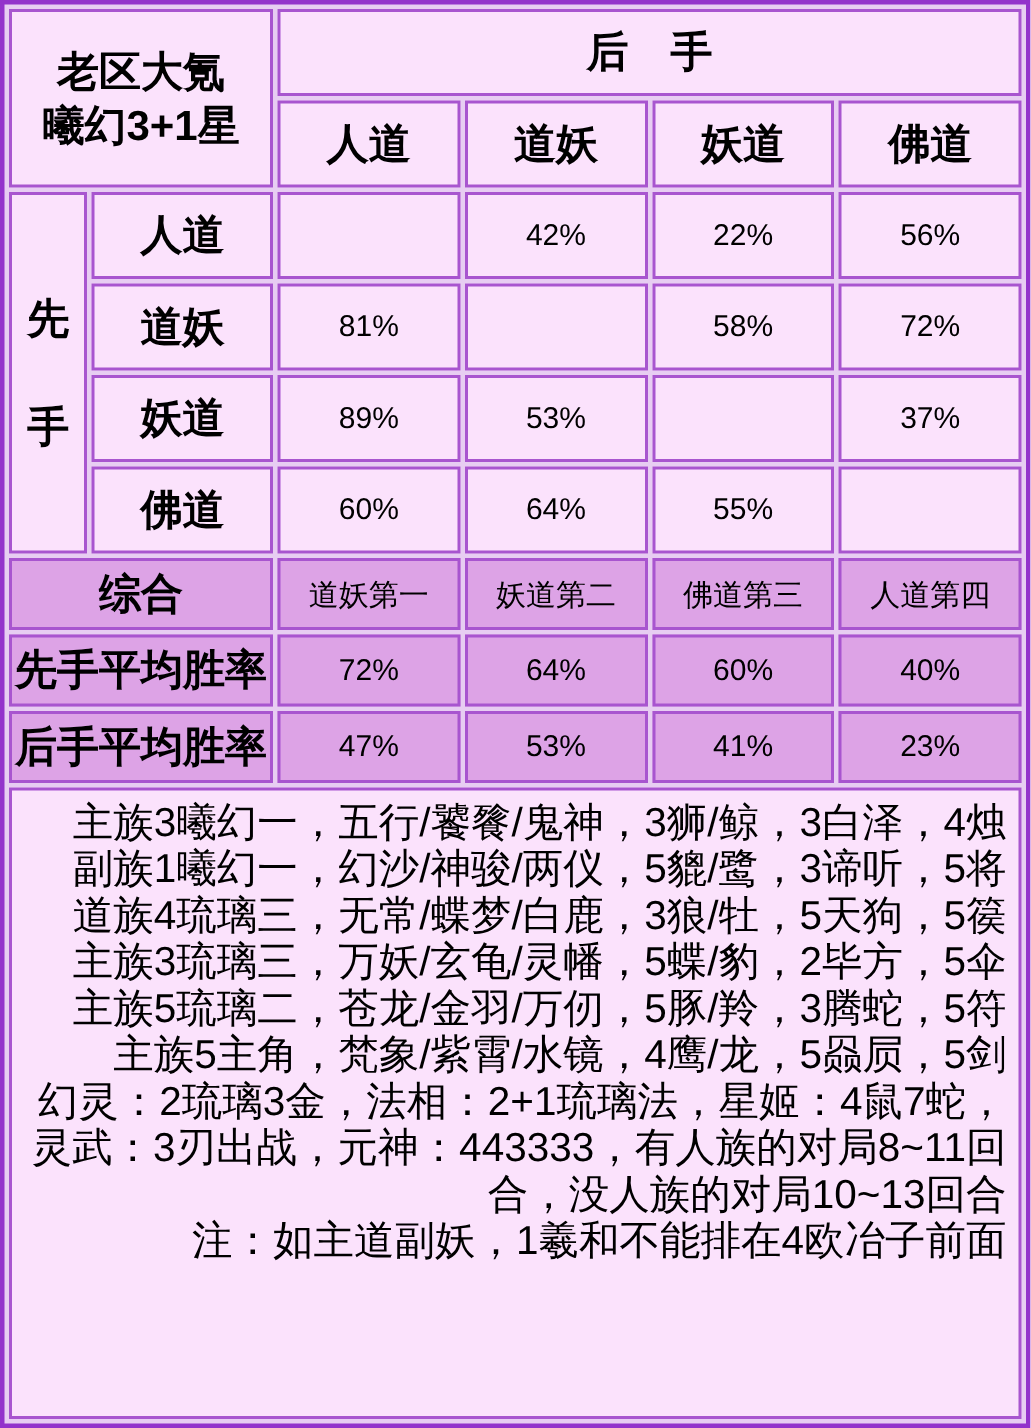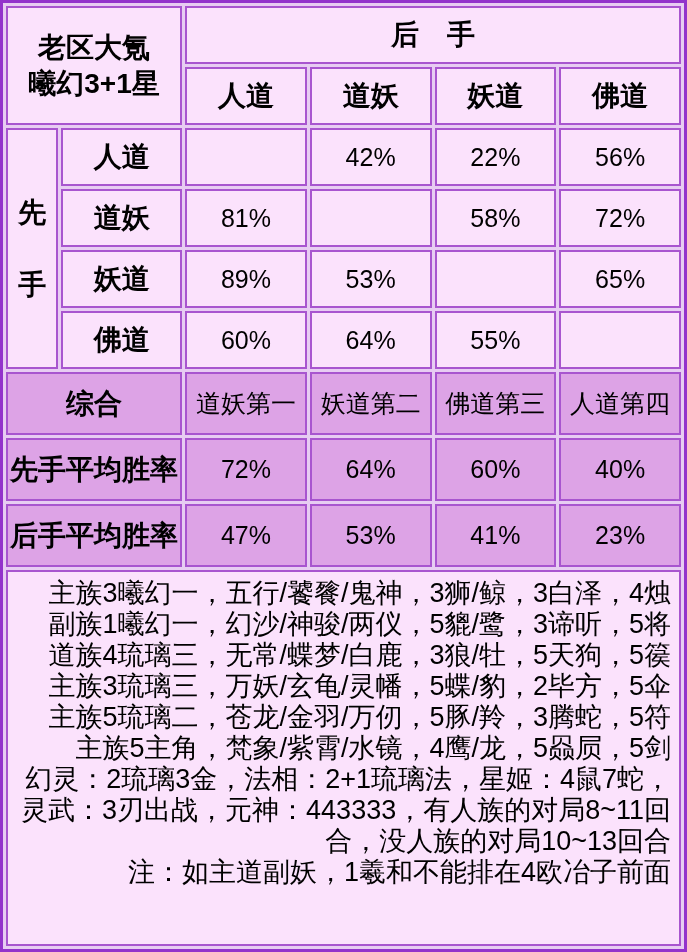--- a/index.html
+++ b/index.html
@@ -15,30 +15,30 @@
   table.grid{
     width:100%;height:100%;box-sizing:border-box;
     border-collapse:separate;border-spacing:3px;
     table-layout:fixed;
   }
   td{
     box-sizing:border-box;
     border:2px solid #a855cf;
     background:#fbe2fc;
     text-align:center;vertical-align:middle;
-    font-size:25px;
+    font-size:20px;
     padding:0;
     overflow:hidden;
   }
   td.hdr{font-weight:bold;font-size:28px;}
   td.dark{background:#dda3e6;}
   tr.r-head1 td{height:58px;}
   tr.r-head2 td{height:58px;}
   tr.r-data td{height:58px;}
-  tr.r-sum td{height:63px;}
+  tr.r-sum td{height:48px;}
   td.title-cell{line-height:36px;}
   td.second-mover{letter-spacing:0;}
   .vert-stack{display:flex;flex-direction:column;align-items:center;gap:34px;}
   td.notes-cell{
     text-align:right;vertical-align:top;
     padding:6px 8px 0 10px;
     font-size:27px;line-height:31px;
     font-weight:normal;
   }
   .note-line{margin:0;}
@@ -94,21 +94,21 @@
         <td></td>
         <td>58%</td>
         <td>72%</td>
       </tr>
 
       <tr class="r-data">
         <td class="hdr">妖道</td>
         <td>89%</td>
         <td>53%</td>
         <td></td>
-        <td>65%</td>
+        <td>37%</td>
       </tr>
 
       <tr class="r-data">
         <td class="hdr">佛道</td>
         <td>60%</td>
         <td>64%</td>
         <td>55%</td>
         <td></td>
       </tr>
 

